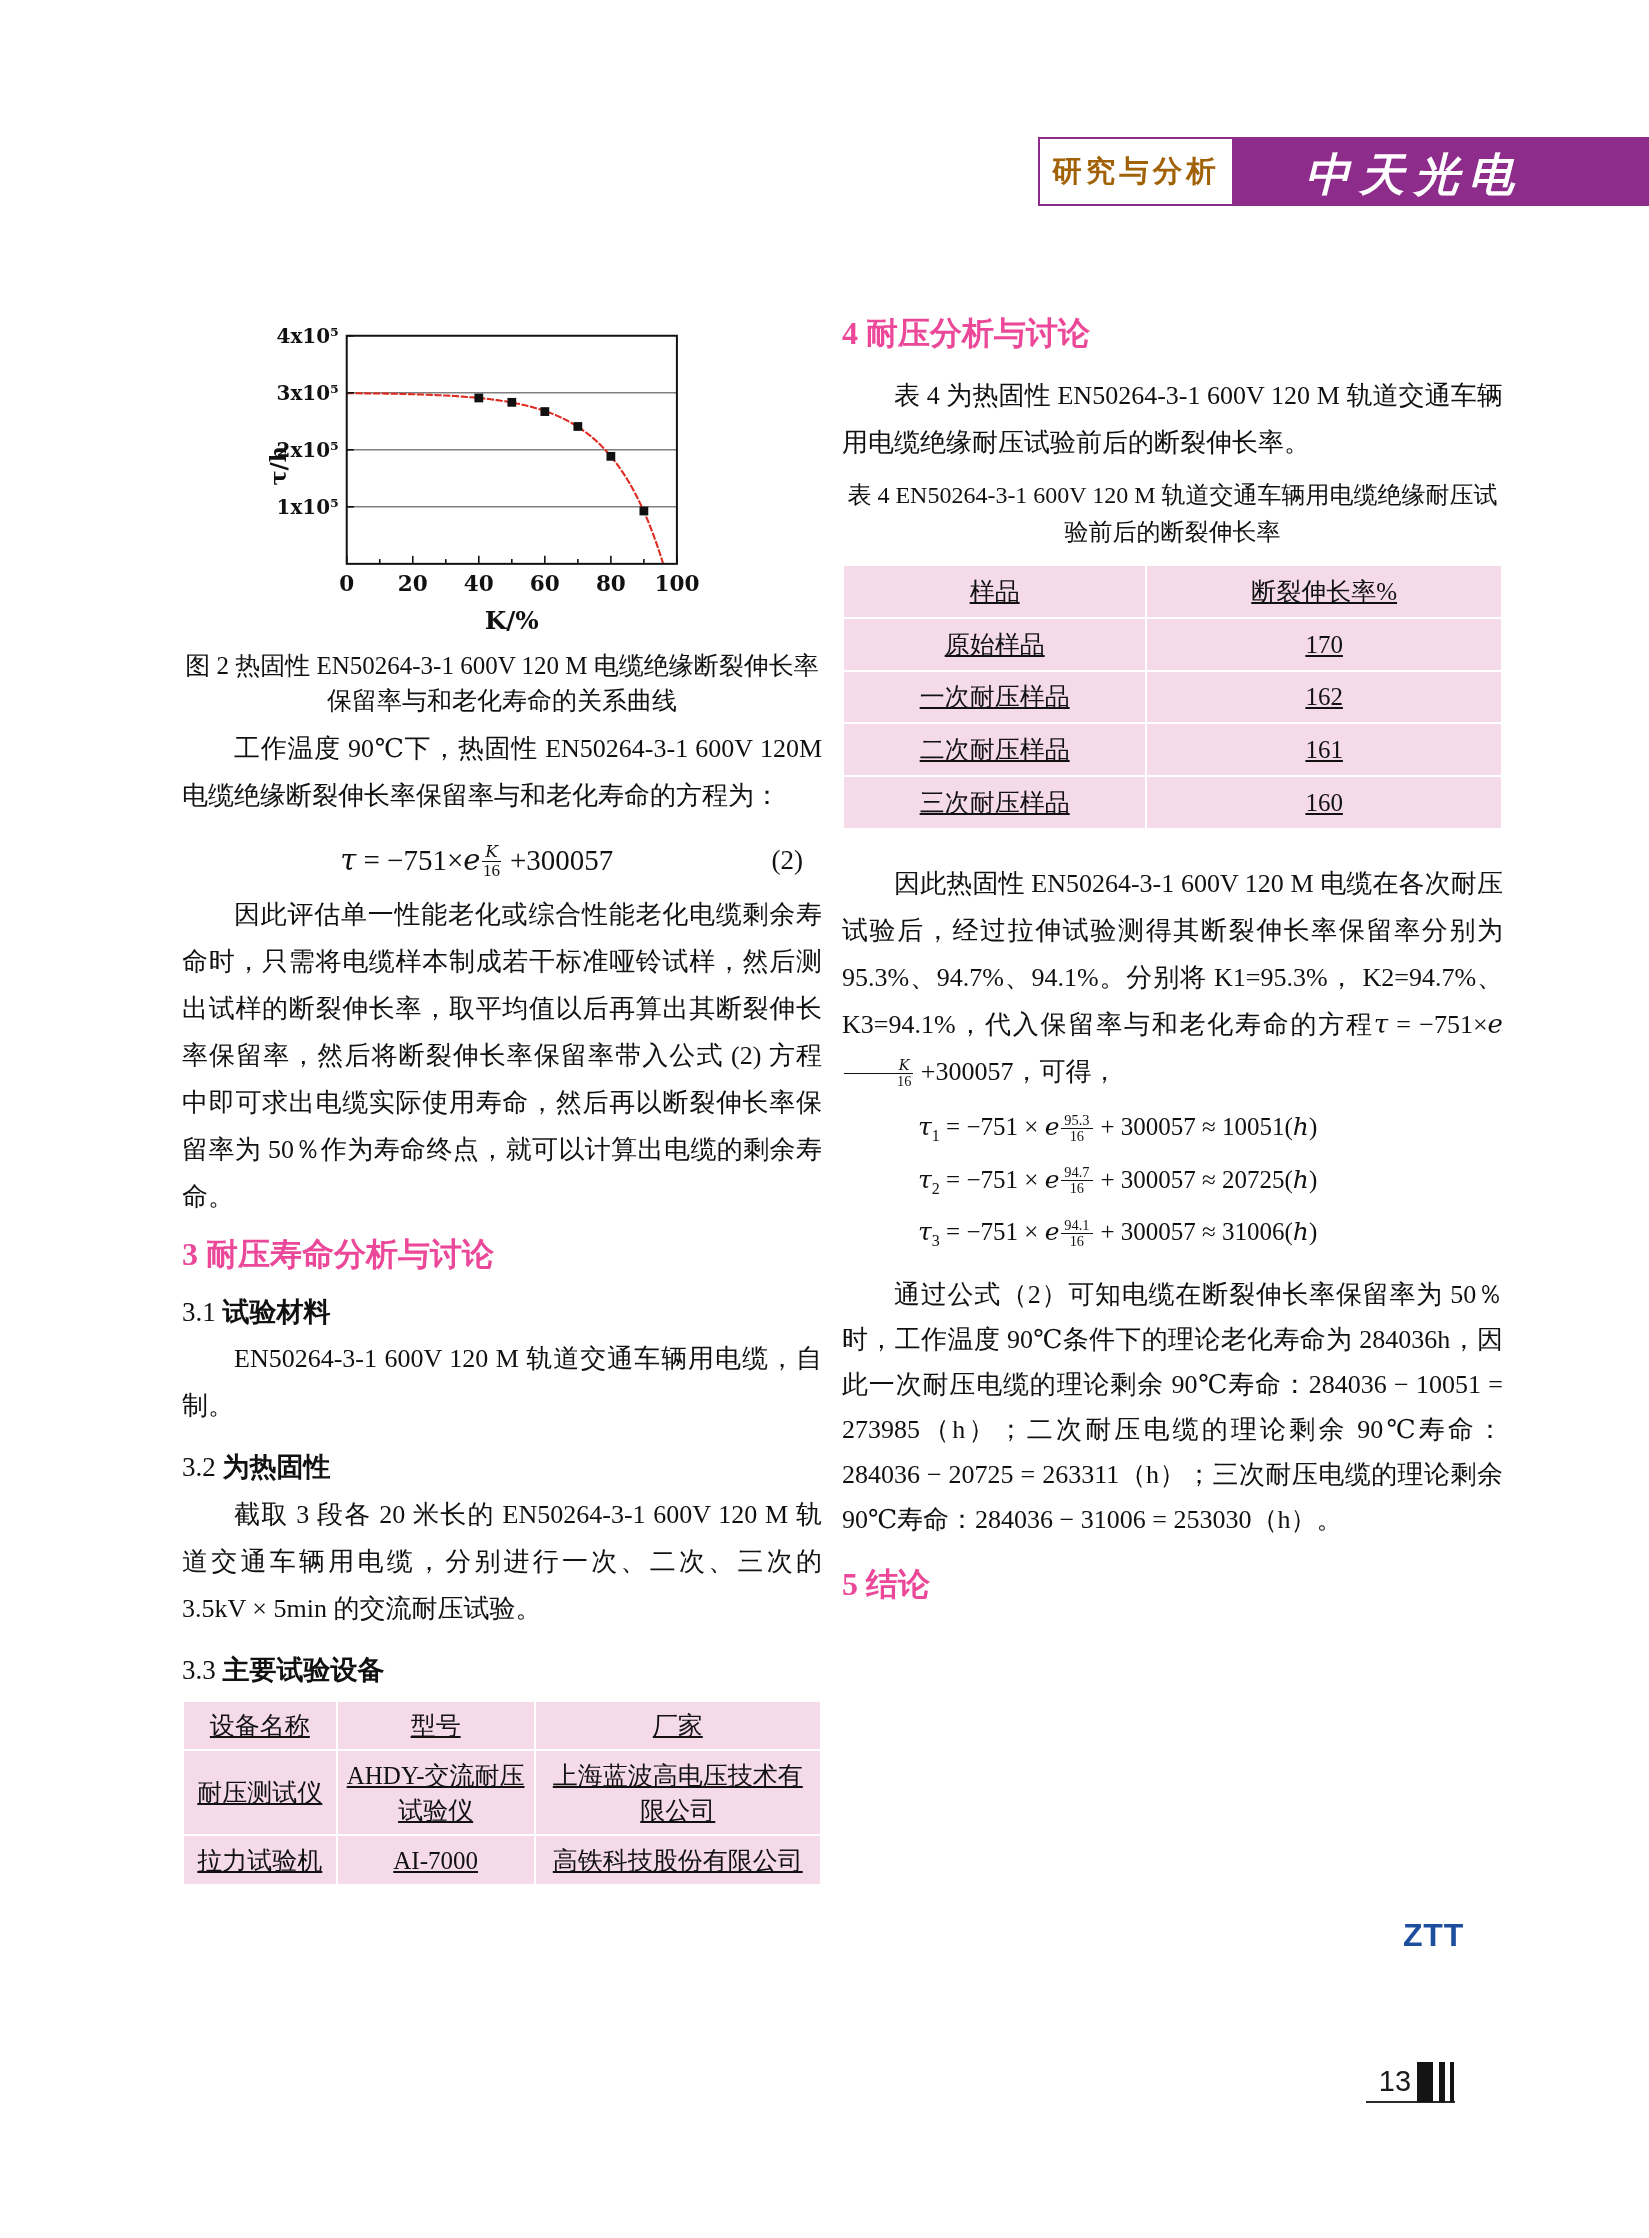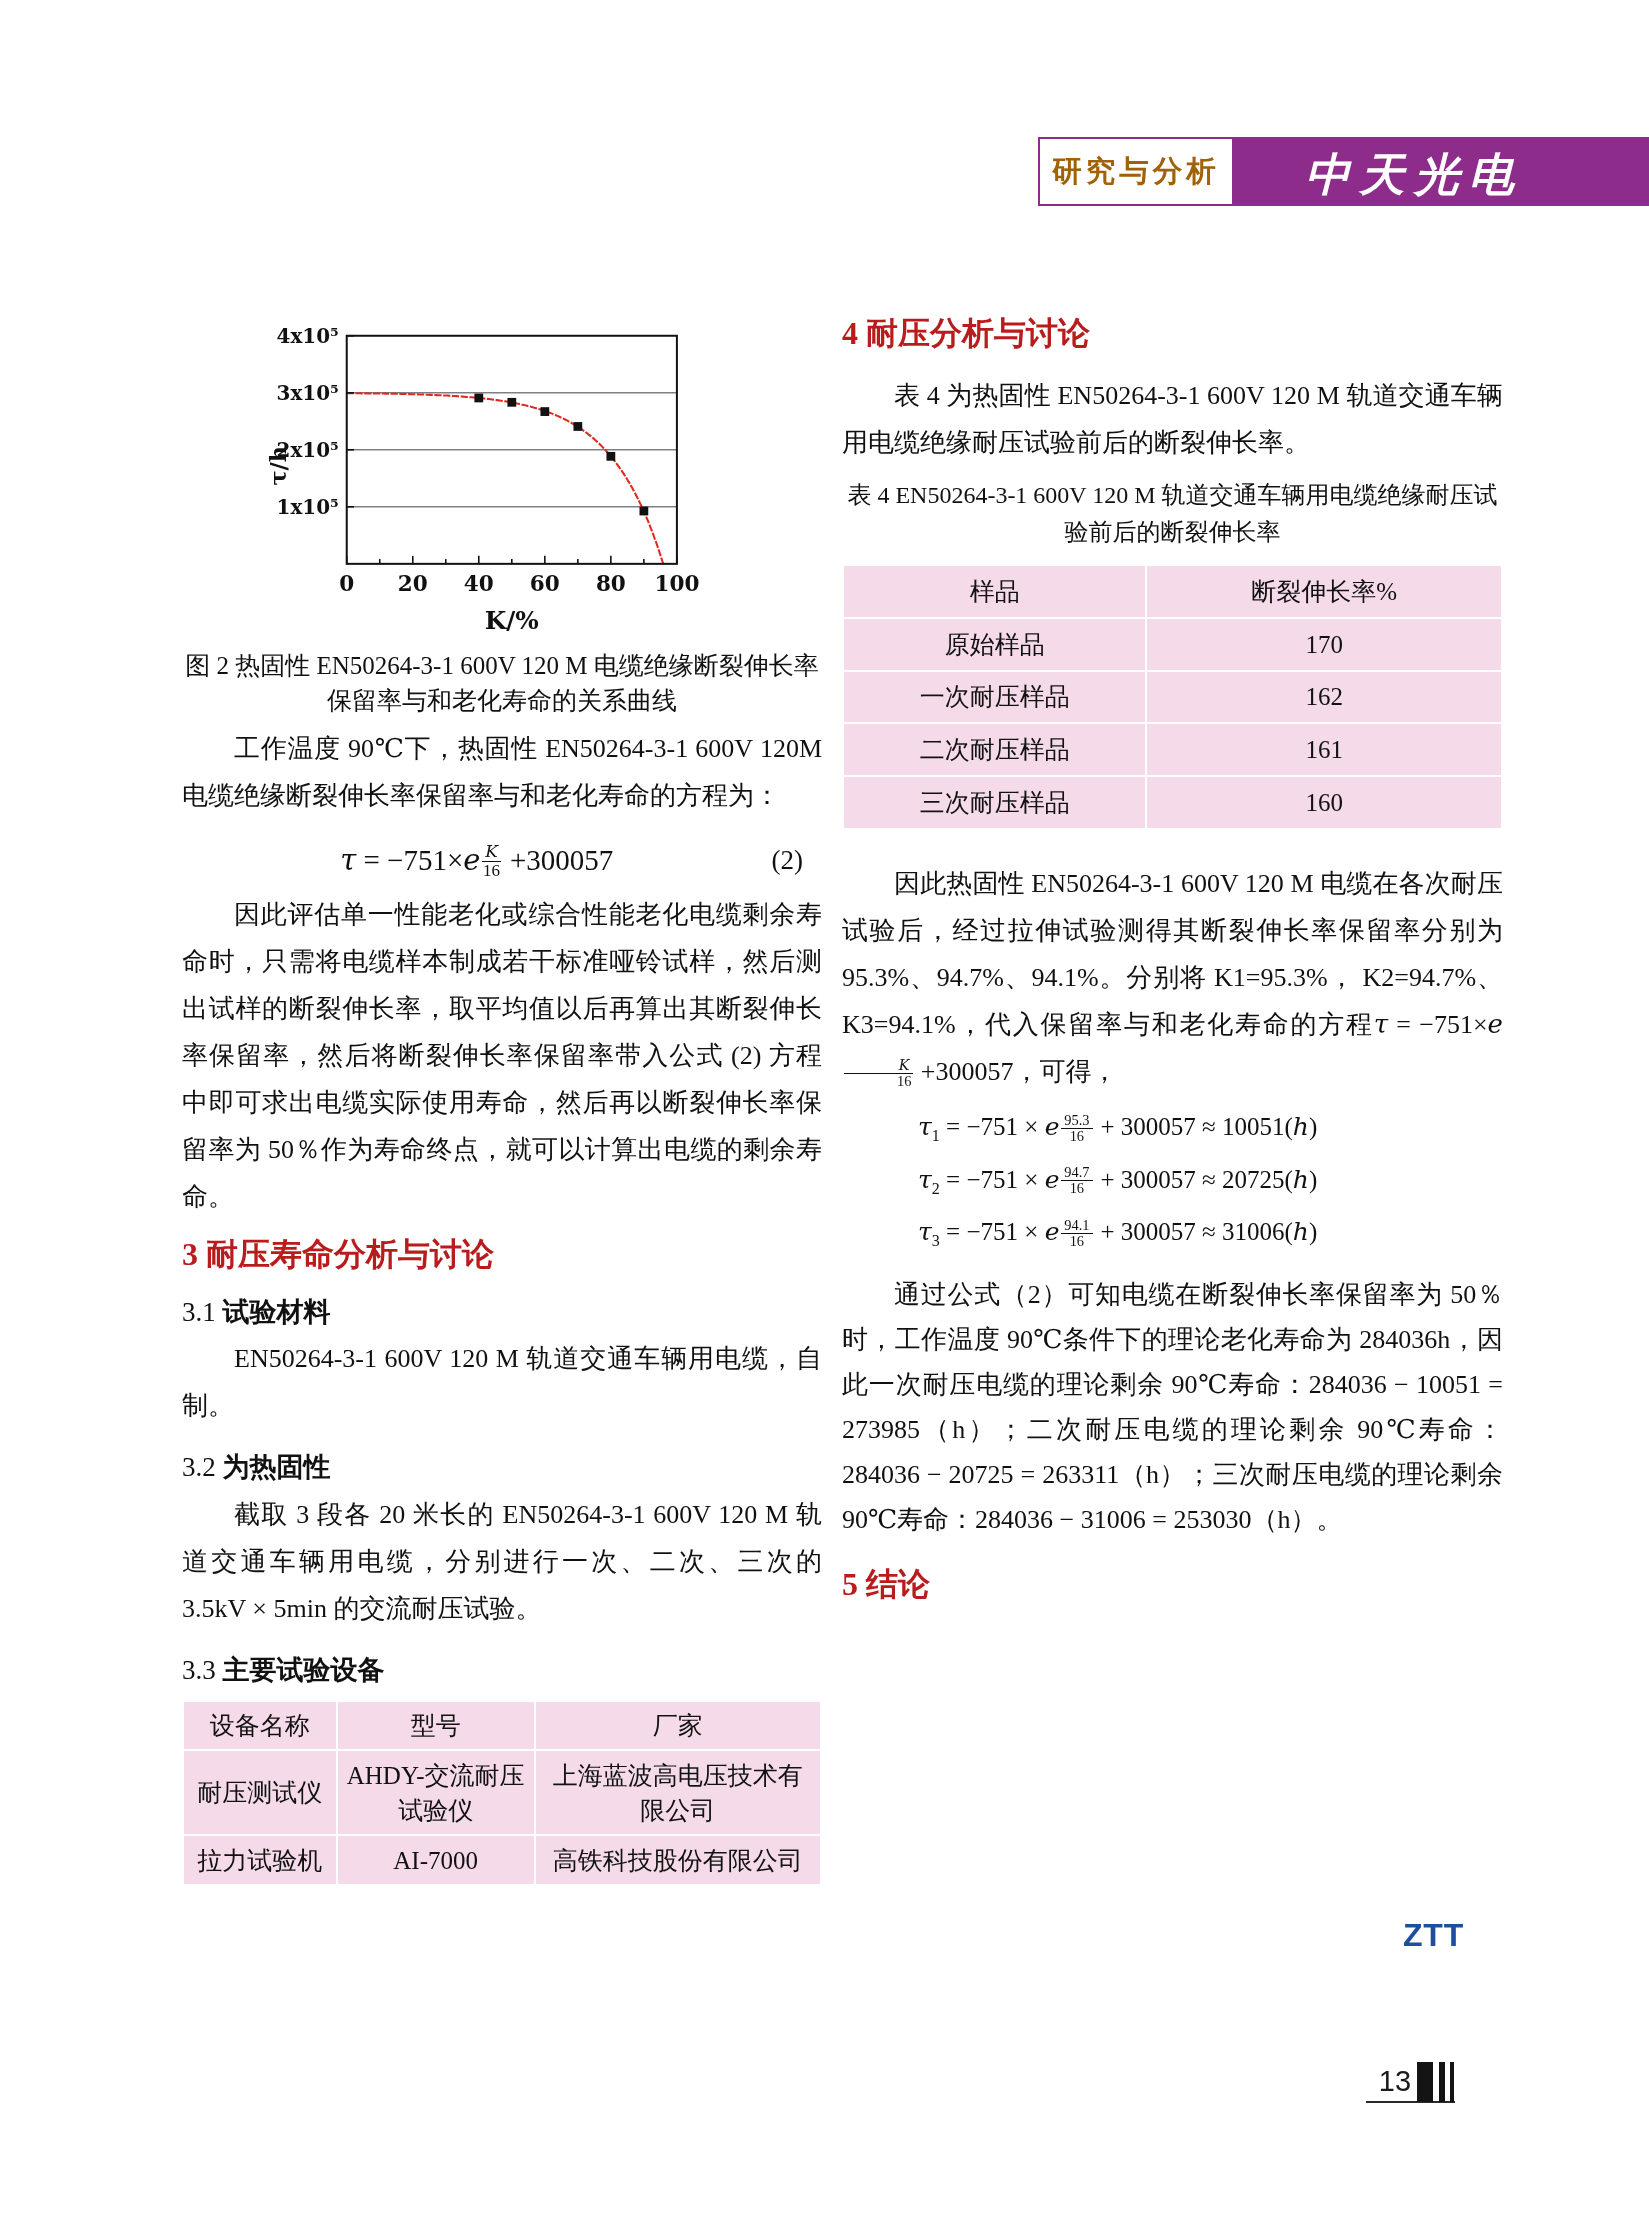--- a/index.html
+++ b/index.html
@@ -27,30 +27,30 @@
   .eq2-row{display:flex;align-items:center;margin-top:16px;height:51px;}
   .eq2-body{flex:1;text-align:center;font-size:29px;}
   .eq2-num{font-size:27px;padding-right:19px;}
   .supfrac{display:inline-flex;flex-direction:column;align-items:center;font-size:17px;
       line-height:1.05;vertical-align:12.8px;margin:0 1.6px;}
   .supfrac .sf-num{border-bottom:1.6px solid #111;padding:0 3.2px;}
   .supfrac.small{font-size:14.4px;vertical-align:10.4px;}
   .tau-eq{font-size:25px;line-height:42px;margin:1.6px 0 1.6px 76px;text-align:left;}
   .tau-eq sub{font-size:16px;}
   
-  .h-section{color:#b91c1c;font-weight:bold;font-size:32px;line-height:40px;margin-top:14.4px;
+  .h-section{color:#ec4899;font-weight:bold;font-size:32px;line-height:40px;margin-top:14.4px;
       font-family:"Liberation Serif","DejaVu Serif",serif;text-align:left;}
   .h-sub{font-size:27px;line-height:34px;margin-top:21px;text-align:left;}
   .h-sub .bold, .h24 .bold{font-weight:bold;}
   .h24{font-size:29px;line-height:49px;margin-top:11.2px;font-weight:normal;text-align:left;}
   
   table{border-collapse:separate;border-spacing:2.4px;width:100%;margin-top:12.8px;
       font-size:25px;}
   td,th{background:#F5DBE9;text-align:center;vertical-align:middle;font-weight:normal;
-      padding:6.4px 4.8px;line-height:35px;}
+      padding:6.4px 4.8px;line-height:35px;text-decoration:underline;}
   #equip-table col.c1{width:24%;} #equip-table col.c2{width:31%;} #equip-table col.c3{width:45%;}
   #table4 col.c1{width:46%;} #table4 col.c2{width:54%;}
   #table4 td,#table4 th{height:38px;}
   
   #ztt-logo{position:absolute;left:1403px;top:1917px;color:#1E4E9E;font-size:32px;font-weight:900;
       font-family:"Liberation Sans","DejaVu Sans",sans-serif;letter-spacing:0.8px;}
   #footer{position:absolute;left:1366px;top:2058px;width:89px;height:45px;}
   #footer .rule{position:absolute;left:0;bottom:0;width:89px;height:1.6px;background:#2a2a2a;}
   #footer .num{position:absolute;left:12.8px;bottom:4.8px;font-size:29px;
       font-family:"Liberation Sans","DejaVu Sans",sans-serif;color:#1a1a1a;}

